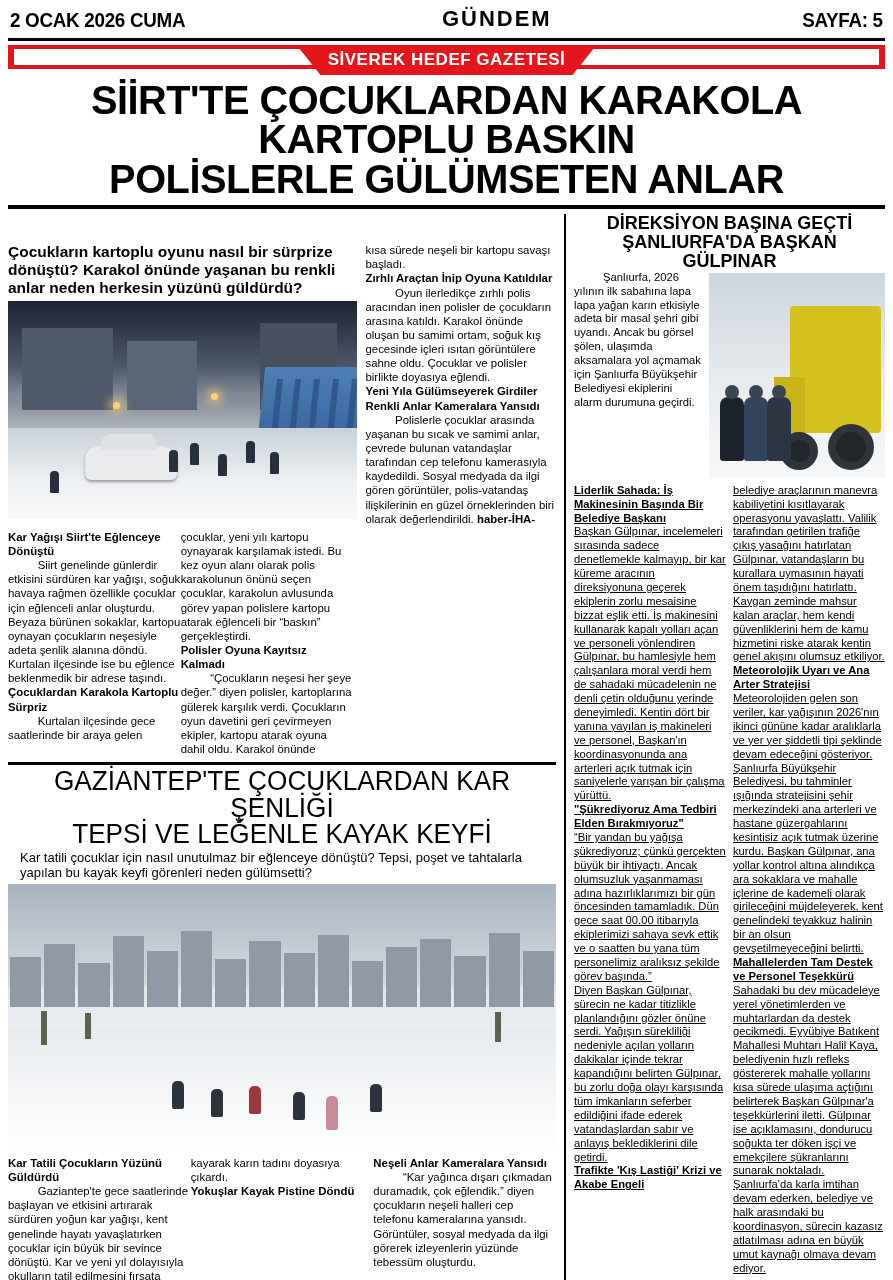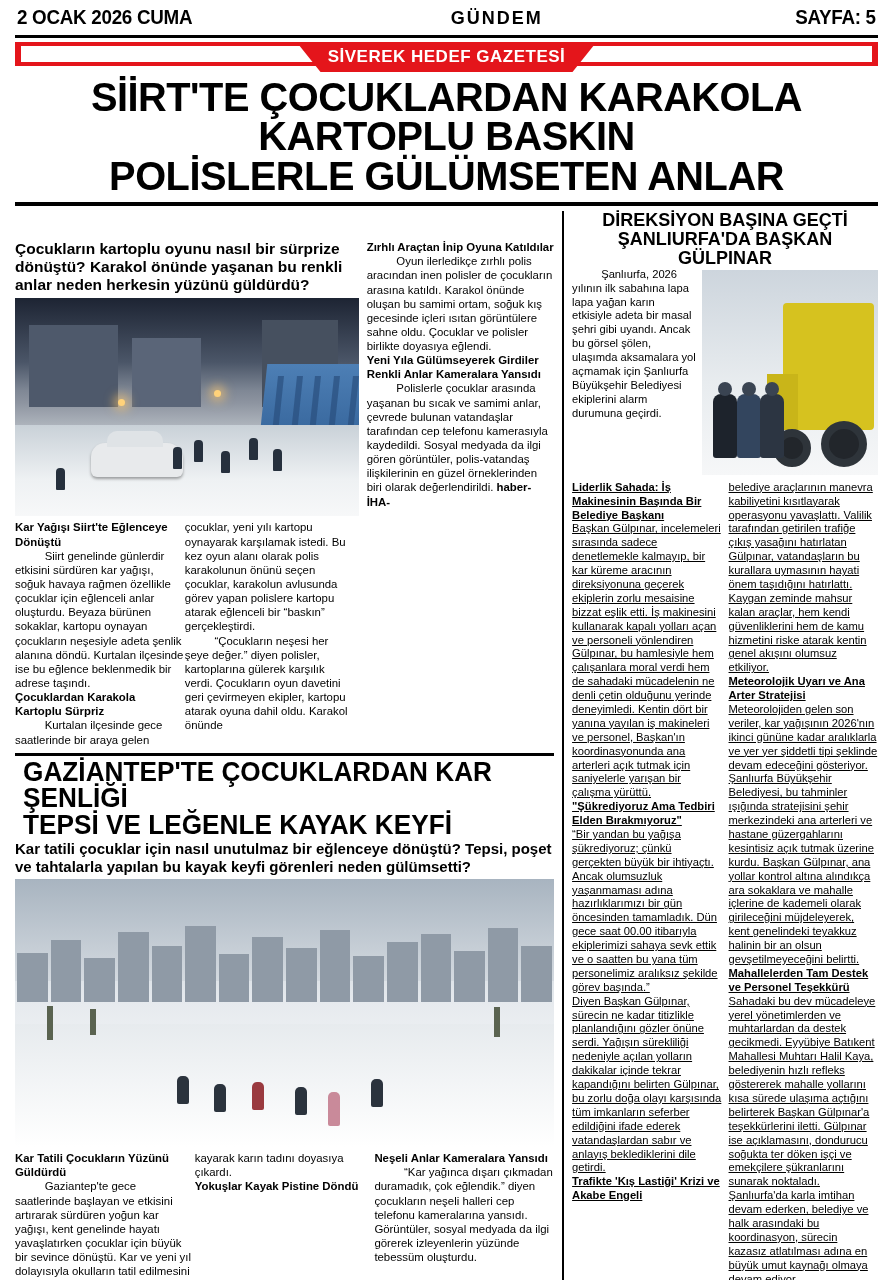--- a/index.html
+++ b/index.html
@@ -5,28 +5,28 @@
 <style>
   * { box-sizing: border-box; }
   html, body { margin:0; padding:0; }
   body {
     width: 893px; height: 1280px;
     background: #ffffff;
     font-family: "Liberation Sans", sans-serif;
     color: #000;
     overflow: hidden;
   }
-  .page { width:893px; height:1168px; position:relative; padding: 0 15px; }
+  .page { width:893px; height:1168px; position:relative; padding: 0 8px; }
 
   
   .masthead { display:flex; align-items:flex-end; justify-content:space-between;
               padding: 6px 2px 4px 2px; }
   .mh-date { font-weight:bold; font-size:20px; letter-spacing:-0.3px;
              font-family:"Liberation Sans", sans-serif; transform: scaleX(0.94); transform-origin:left bottom;}
-  .mh-section { font-weight:bold; font-size:18px; letter-spacing:2px; }
+  .mh-section { font-weight:bold; font-size:22px; letter-spacing:2px; }
   .mh-page { font-weight:bold; font-size:20px; letter-spacing:-0.3px; transform: scaleX(0.94); transform-origin:right bottom;}
 
   .mh-rule { height:3px; background:#000; margin: 2px 0 0 0; }
 
   
   .banner-wrap { position:relative; height:30px; margin-top:4px; }
   .banner-bar { position:absolute; left:0; right:0; top:0; height:24px; background:#e4151b; }
   .banner-inner { position:absolute; left:6px; right:6px; top:4px; height:16px; background:#fff; }
   .banner-tab { position:absolute; left:50%; transform:translateX(-50%); top:0; height:30px;
                 background:#e4151b; color:#fff; font-weight:bold; font-size:17px;
@@ -100,24 +100,24 @@
   .cols { display:flex; gap:0; margin-top:4px; }
   .col { flex:1; font-size:11.4px; line-height:1.24; text-align:left; }
   .col p { margin:0; }
   .col .sub { font-weight:bold; }
   .col .ind { text-indent:2.6em; }
   .bold-in { font-weight:bold; }
 
   .sep-rule { height:3px; background:#000; margin:6px 0 3px 0; }
 
   
-  .sec-head { font-weight:bold; line-height:0.98; }
+  .sec-head { text-align:center; font-weight:normal; line-height:0.98; }
   .sec-head .l1 { font-size:27px; display:block; transform:scaleX(0.97); }
   .sec-head .l2 { font-size:27px; display:block; transform:scaleX(0.97); }
-  .sec-deck { font-weight:bold; font-size:15px; line-height:1.17; margin:2px 0 4px 0; }
+  .sec-deck { font-weight:normal; font-size:13px; line-height:1.17; margin:2px 0 4px 12px; }
 
   
   .r-head { text-align:center; font-weight:bold; font-size:18px; line-height:1.05; }
   .r-deck { font-weight:bold; font-size:15px; line-height:1.16; margin:3px 0 3px 0; }
   .r-cols { display:flex; gap:7px; }
   .r-col { flex:1; font-size:11.2px; line-height:1.24; }
   .r-col p { margin:0;text-decoration:underline; }
 
   .r-floatwrap { overflow:hidden; }
   .r-float-img { float:right; width:176px; height:150px; margin:2px 0 3px 6px; position:relative; overflow:hidden; }
@@ -175,37 +175,39 @@
             <div class="pa-fig" style="left:46%"></div>
             <div class="pa-fig" style="left:52%; bottom:25%"></div>
             <div class="pa-fig" style="left:60%; bottom:20%"></div>
             <div class="pa-fig" style="left:68%; bottom:26%"></div>
             <div class="pa-fig" style="left:75%; bottom:21%"></div>
             <div class="pa-fig" style="left:12%; bottom:12%"></div>
           </div>
         </div>
 
         <div style="flex:1 1 34%;" class="col">
+          <p>kısa sürede neşeli bir kartopu savaşı başladı.</p>
           <p class="sub">Zırhlı Araçtan İnip Oyuna Katıldılar</p>
           <p class="ind">Oyun ilerledikçe zırhlı polis aracından inen polisler de çocukların arasına katıldı. Karakol önünde oluşan bu samimi ortam, soğuk kış gecesinde içleri ısıtan görüntülere sahne oldu. Çocuklar ve polisler birlikte doyasıya eğlendi.</p>
           <p class="sub">Yeni Yıla Gülümseyerek Girdiler</p>
           <p class="sub">Renkli Anlar Kameralara Yansıdı</p>
           <p class="ind"><span>Polislerle çocuklar arasında yaşanan bu sıcak ve samimi anlar, çevrede bulunan vatandaşlar tarafından cep telefonu kamerasıyla kaydedildi. Sosyal medyada da ilgi gören görüntüler, polis-vatandaş ilişkilerinin en güzel örneklerinden biri olarak değerlendirildi.</span> <span class="bold-in">haber-İHA-</span></p>
         </div>
       </div>
 
       <div class="cols" style="width:63%;">
         <div class="col">
           <p class="sub">Kar Yağışı Siirt'te Eğlenceye Dönüştü</p>
           <p class="ind">Siirt genelinde günlerdir etkisini sürdüren kar yağışı, soğuk havaya rağmen özellikle çocuklar için eğlenceli anlar oluşturdu. Beyaza bürünen sokaklar, kartopu oynayan çocukların neşesiyle adeta şenlik alanına döndü. Kurtalan ilçesinde ise bu eğlence beklenmedik bir adrese taşındı.</p>
           <p class="sub">Çocuklardan Karakola Kartoplu Sürpriz</p>
           <p class="ind">Kurtalan ilçesinde gece saatlerinde bir araya gelen</p>
         </div>
         <div class="col">
           <p>çocuklar, yeni yılı kartopu oynayarak karşılamak istedi. Bu kez oyun alanı olarak polis karakolunun önünü seçen çocuklar, karakolun avlusunda görev yapan polislere kartopu atarak eğlenceli bir “baskın” gerçekleştirdi.</p>
+          <p class="sub">Polisler Oyuna Kayıtsız Kalmadı</p>
           <p class="ind">“Çocukların neşesi her şeye değer.” diyen polisler, kartoplarına gülerek karşılık verdi. Çocukların oyun davetini geri çevirmeyen ekipler, kartopu atarak oyuna dahil oldu. Karakol önünde</p>
         </div>
       </div>
 
       <div class="sep-rule"></div>
 
       <div class="sec-head">
         <span class="l1">GAZİANTEP'TE ÇOCUKLARDAN KAR ŞENLİĞİ</span>
         <span class="l2">TEPSİ VE LEĞENLE KAYAK KEYFİ</span>
       </div>

